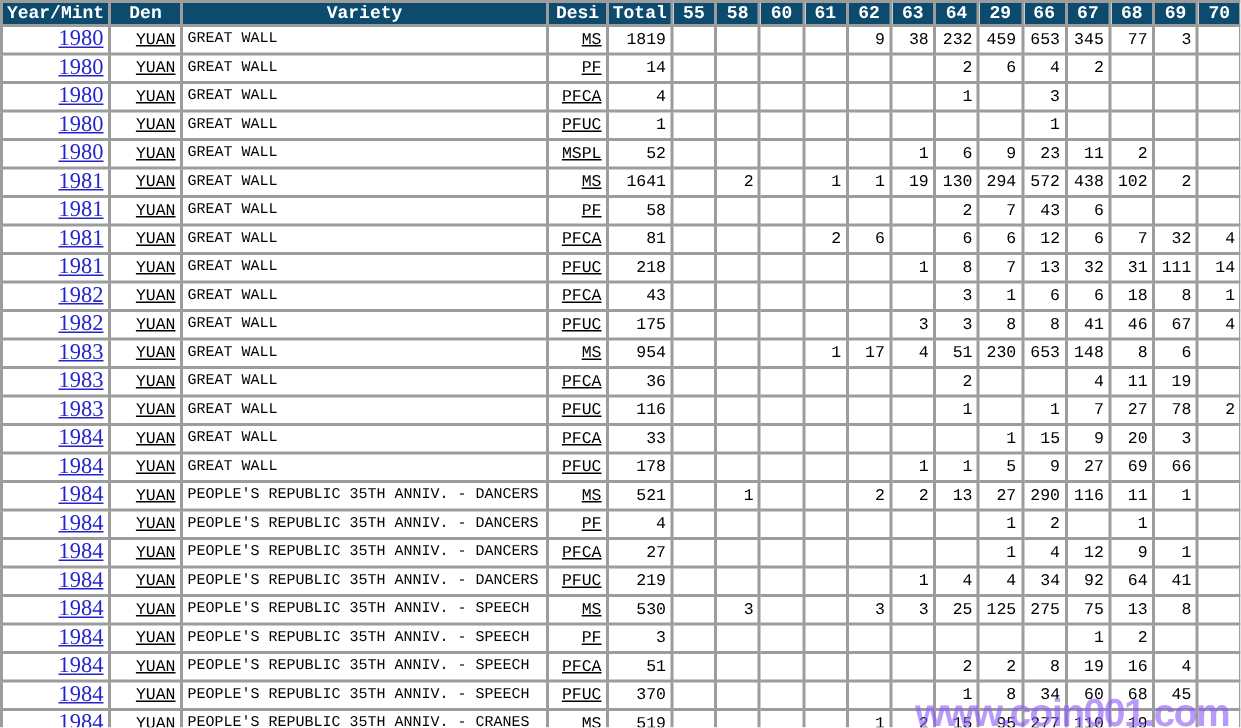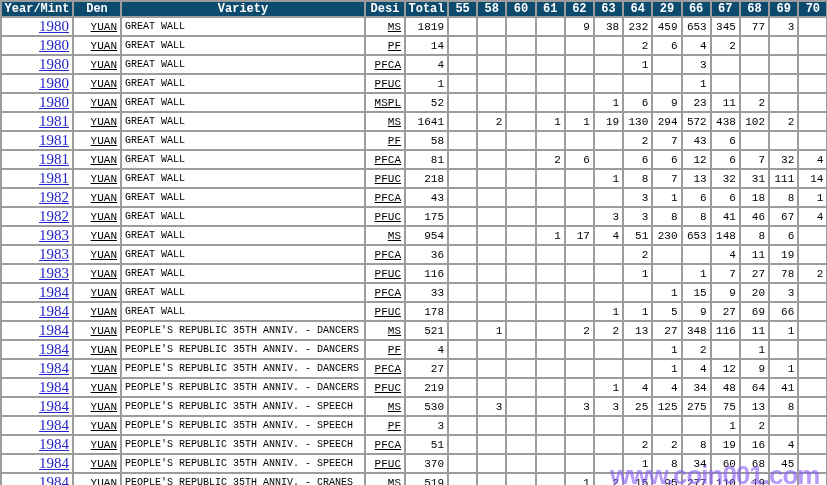--- a/index.html
+++ b/index.html
@@ -411,21 +411,21 @@
           <td class="desi">MS</td>
           <td class="total">521</td>
           <td class="grade"></td>
           <td class="grade">1</td>
           <td class="grade"></td>
           <td class="grade"></td>
           <td class="grade">2</td>
           <td class="grade">2</td>
           <td class="grade">13</td>
           <td class="grade">27</td>
-          <td class="grade">348</td>
+          <td class="grade">290</td>
           <td class="grade">116</td>
           <td class="grade">11</td>
           <td class="grade">1</td>
           <td class="grade"></td>
         </tr>
         <tr>
           <td class="year"><a href="#">1984</a></td>
           <td class="den">YUAN</td>
           <td class="variety">PEOPLE'S REPUBLIC 35TH ANNIV. - DANCERS</td>
           <td class="desi">PF</td>
@@ -472,21 +472,21 @@
           <td class="total">219</td>
           <td class="grade"></td>
           <td class="grade"></td>
           <td class="grade"></td>
           <td class="grade"></td>
           <td class="grade"></td>
           <td class="grade">1</td>
           <td class="grade">4</td>
           <td class="grade">4</td>
           <td class="grade">34</td>
-          <td class="grade">48</td>
+          <td class="grade">92</td>
           <td class="grade">64</td>
           <td class="grade">41</td>
           <td class="grade"></td>
         </tr>
         <tr>
           <td class="year"><a href="#">1984</a></td>
           <td class="den">YUAN</td>
           <td class="variety">PEOPLE'S REPUBLIC 35TH ANNIV. - SPEECH</td>
           <td class="desi">MS</td>
           <td class="total">530</td>

